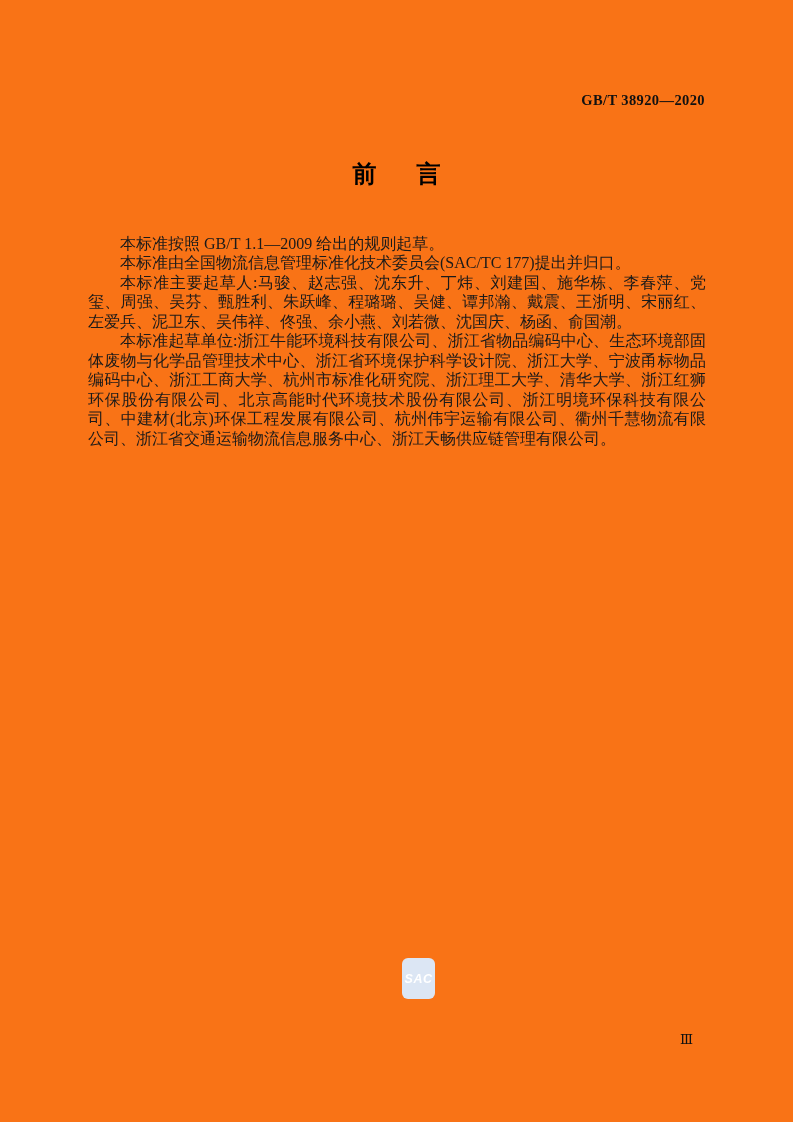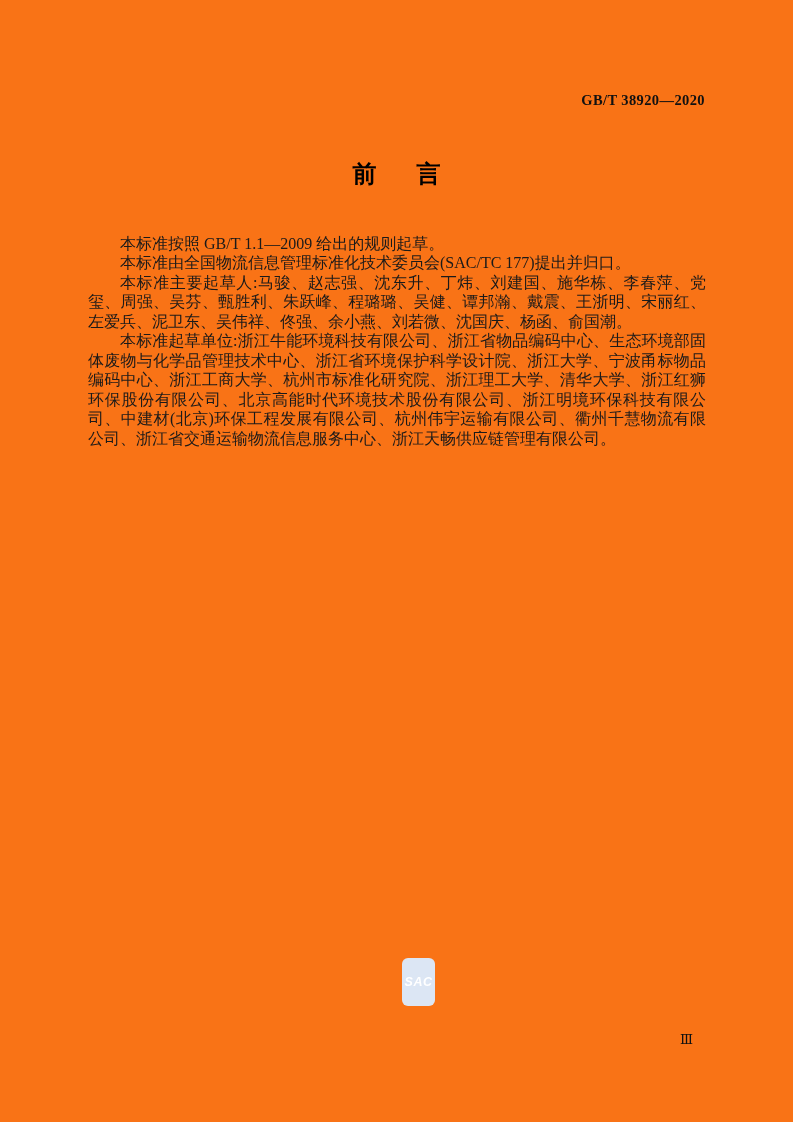--- a/index.html
+++ b/index.html
@@ -56,21 +56,21 @@
   .body-text p {
     margin: 0;
     padding: 0;
     text-indent: 2em;
   }
   .watermark {
     position: absolute;
     left: 402px;
     top: 958px;
     width: 33px;
-    height: 48px;
+    height: 41px;
     border-radius: 6px;
     display: flex;
     align-items: center;
     justify-content: center;
     font-family: "Liberation Sans", "DejaVu Sans", sans-serif;
     font-style: italic;
     font-weight: bold;
     font-size: 12.5px;
     letter-spacing: 0.5px;
     user-select: none;

